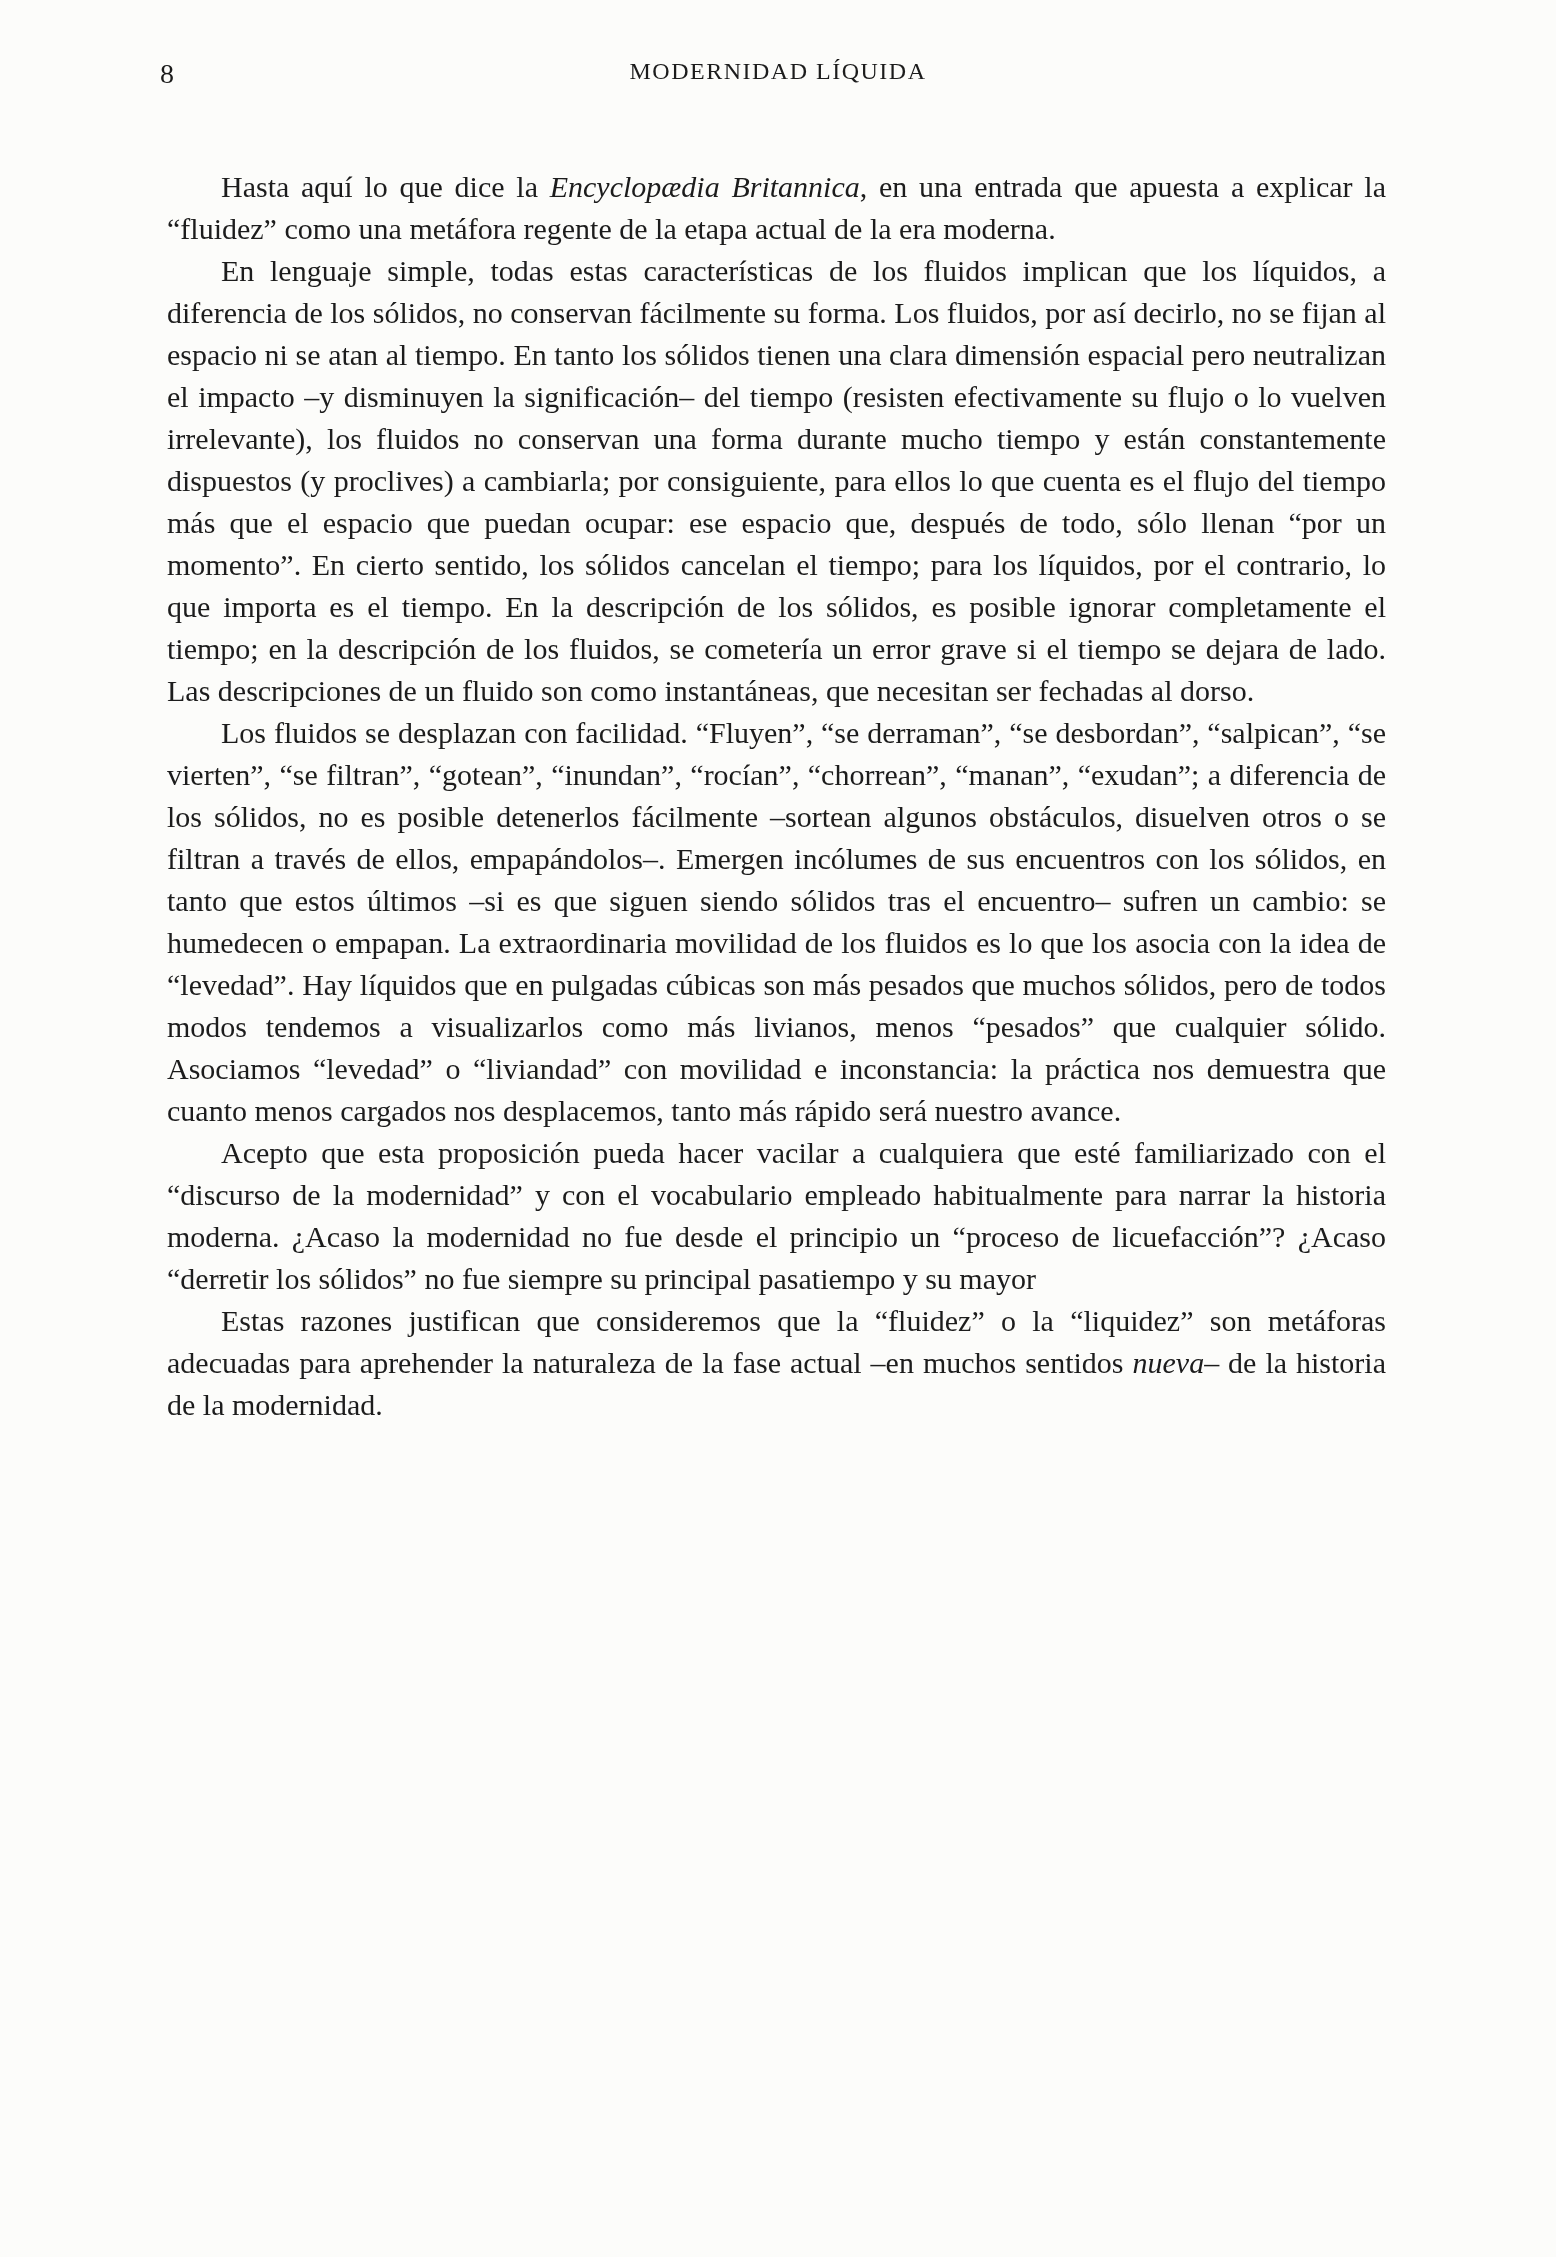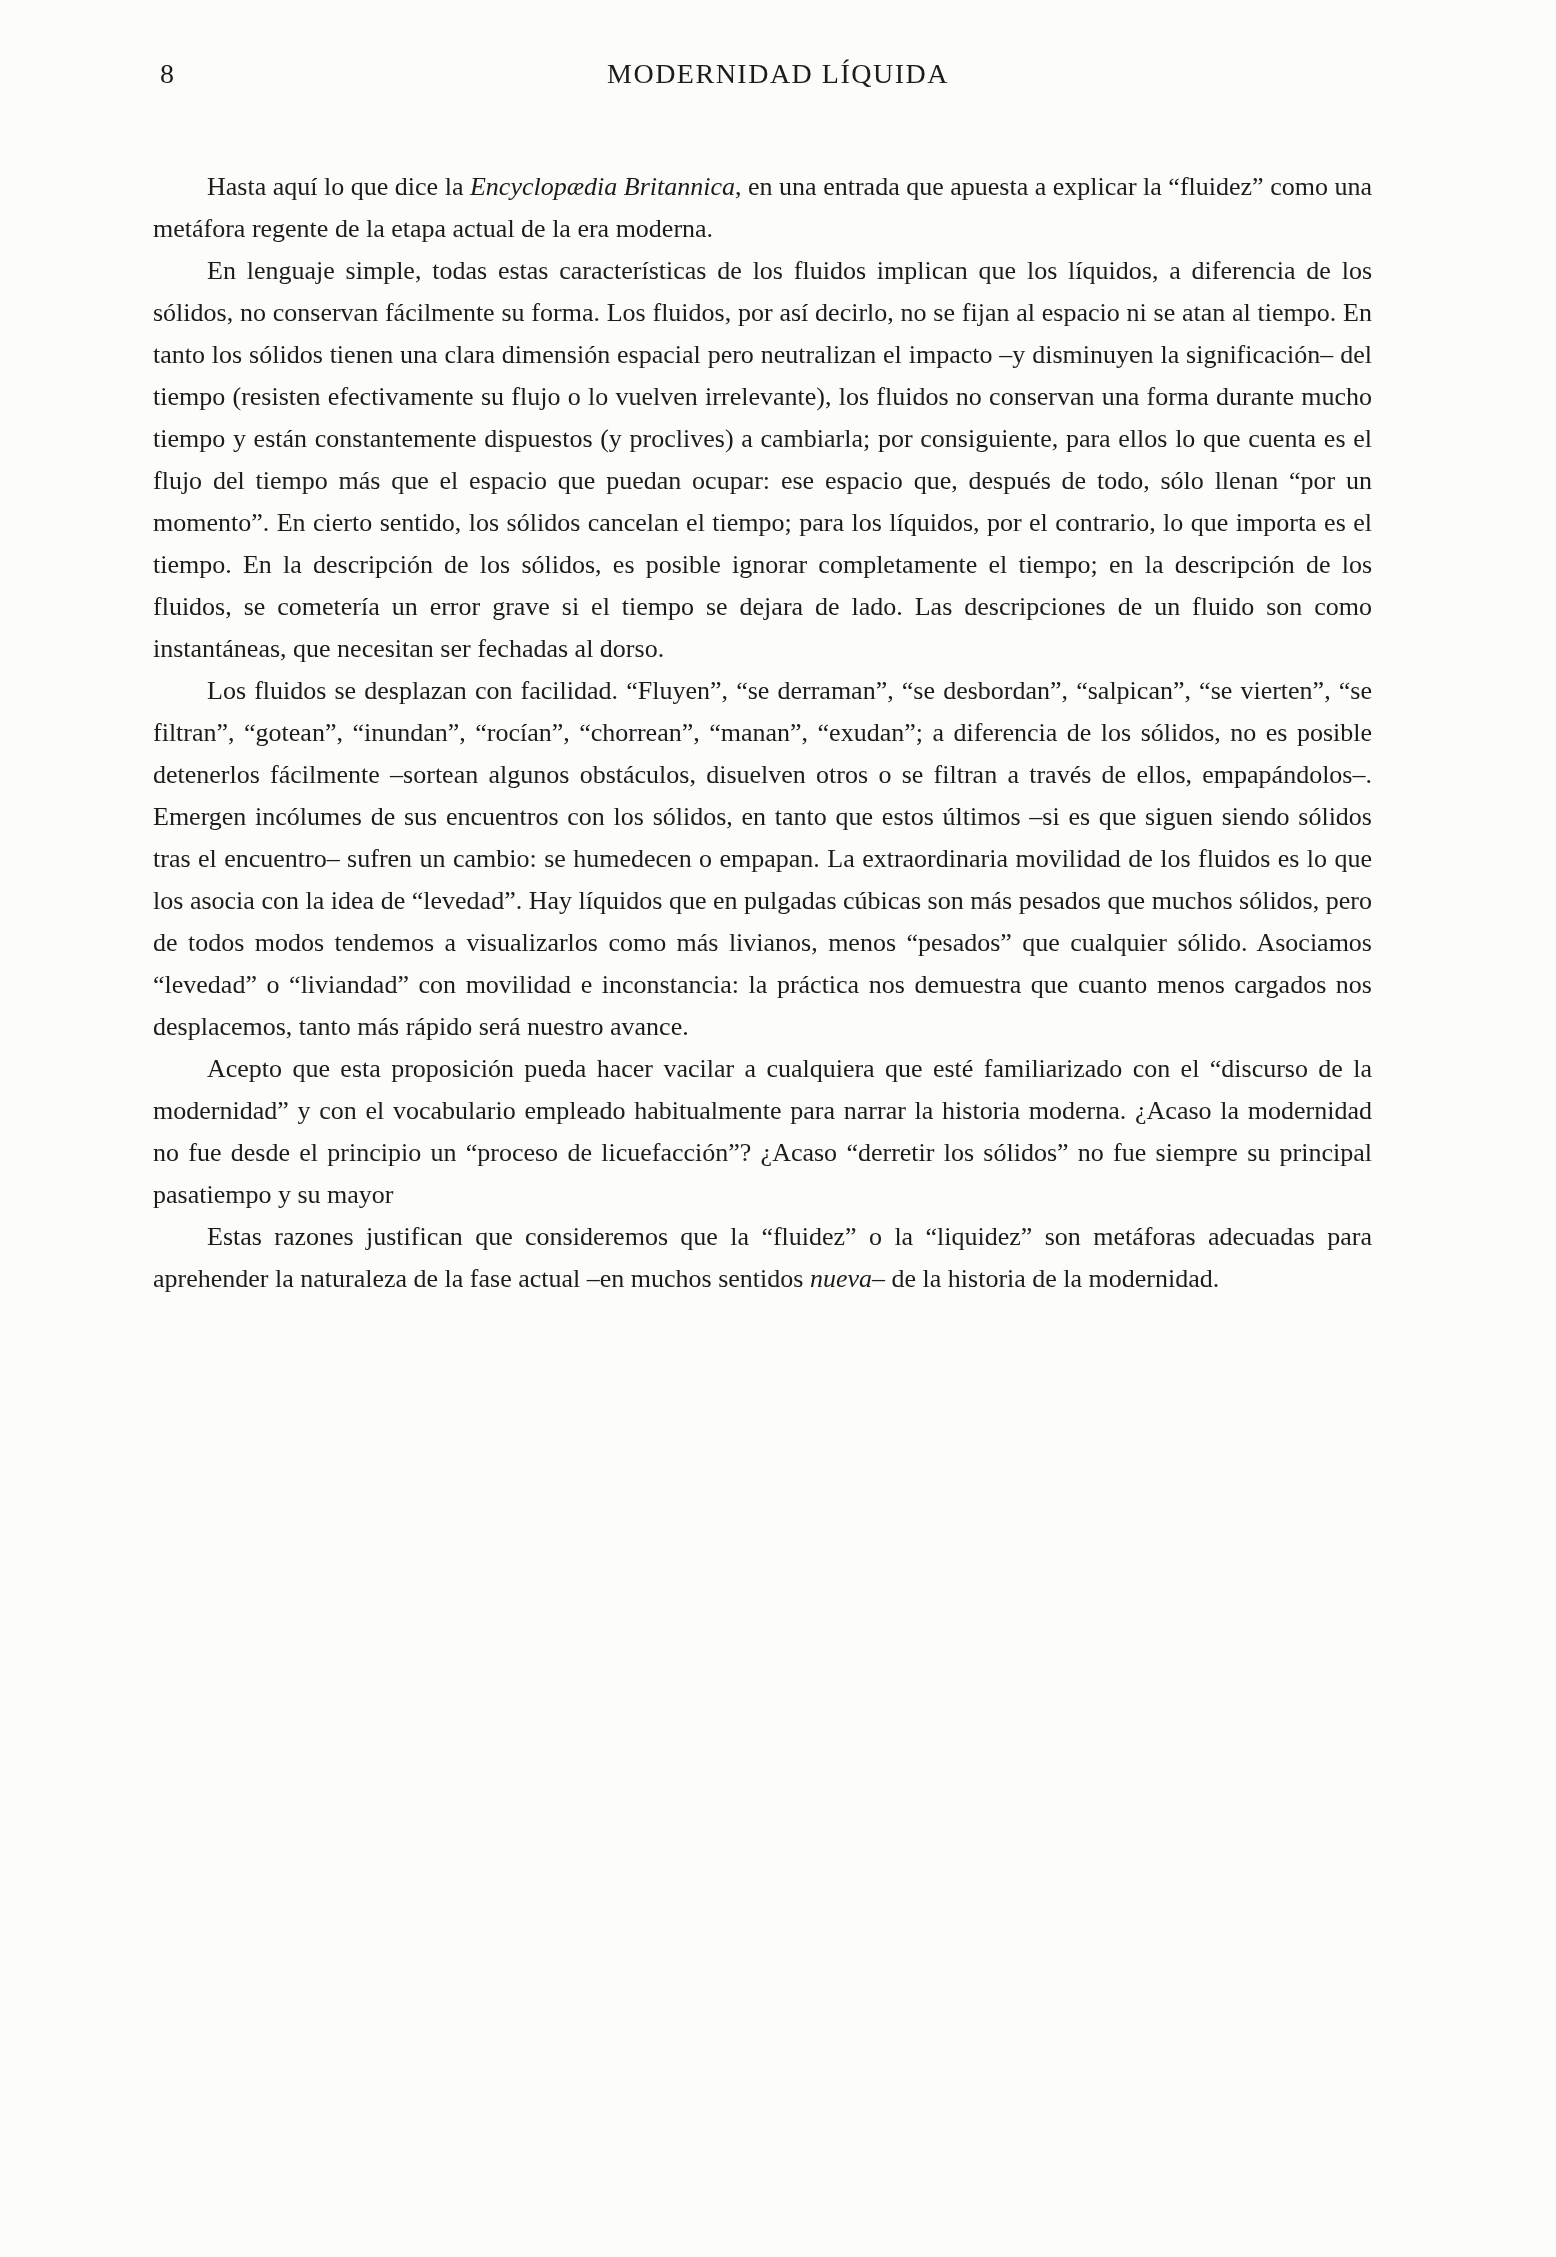--- a/index.html
+++ b/index.html
@@ -29,29 +29,29 @@
     top: 0;
     font-size: 28px;
     letter-spacing: 0.5px;
   }
   .running-title {
     position: absolute;
     left: 0;
     right: 0;
     top: 0;
     text-align: center;
-    font-size: 28px;
+    font-size: 24px;
     letter-spacing: 1.5px;
   }
   .page-body {
     position: absolute;
     top: 166px;
-    left: 153px;
+    left: 167px;
     width: 1219px;
-    font-size: 26px;
+    font-size: 30px;
     line-height: 42px;
     text-align: justify;
   }
   .para {
     margin: 0;
     text-indent: 54px;
   }
   .para em {
     font-style: italic;
   }

